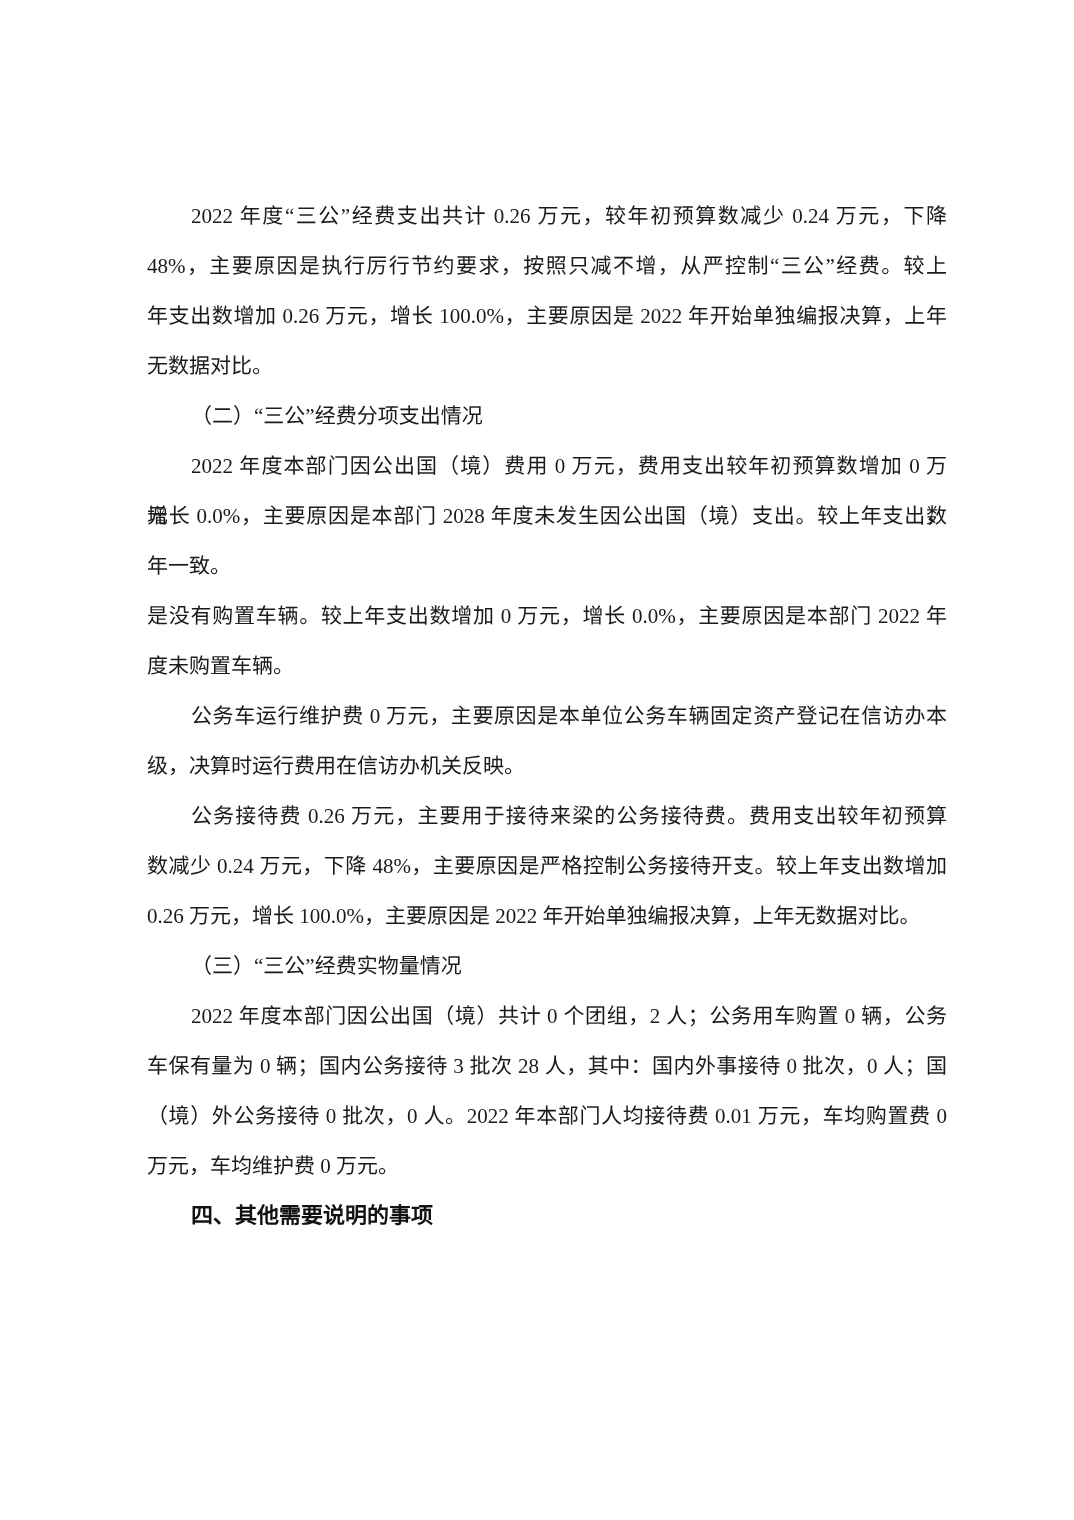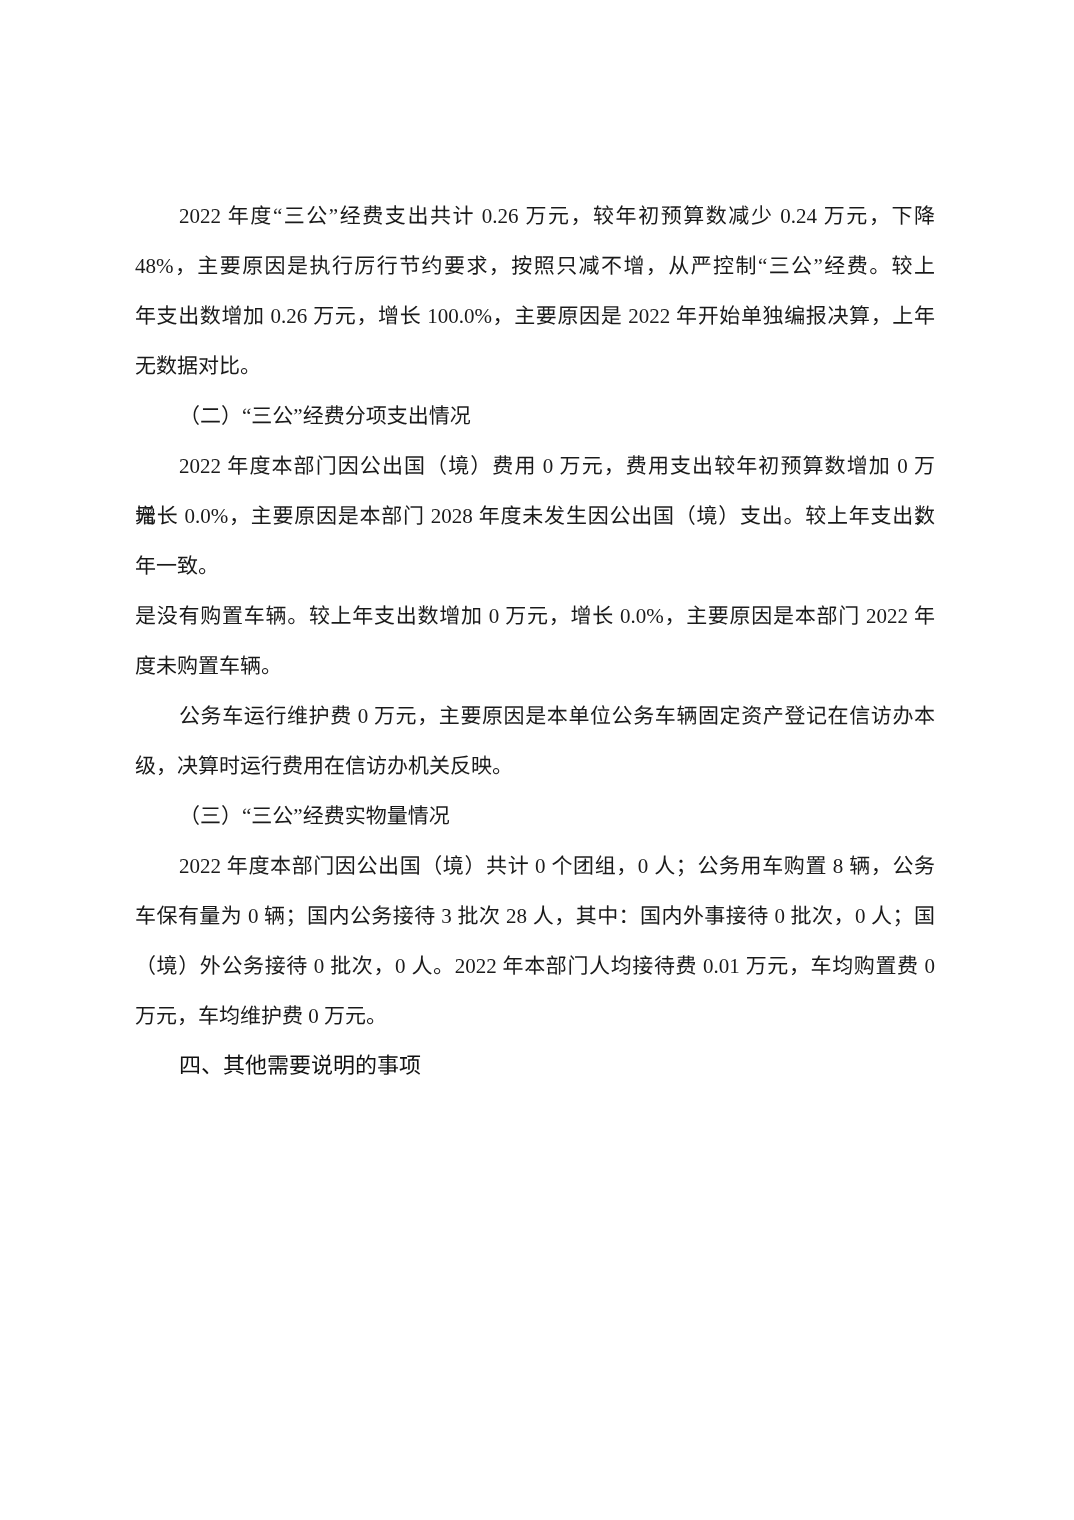--- a/index.html
+++ b/index.html
@@ -11,21 +11,21 @@
     position: relative;
     width: 1074px;
     height: 1520px;
     background: #ffffff;
     overflow: hidden;
     font-family: "Liberation Serif", "DejaVu Serif", serif;
     color: #1a1a1a;
   }
   .text-block {
     position: absolute;
-    left: 135px;
+    left: 147px;
     top: 191px;
     width: 800px;
   }
   .block {
     margin: 0;
     padding: 0;
   }
   .line {
     height: 50px;
     line-height: 50px;
@@ -42,21 +42,21 @@
   .line.final {
     text-align: center;
     text-align-last: left;
   }
   .block.subheading .line {
     text-align: right;
     text-align-last: left;
   }
   .block.heading-bold .line {
     font-family: "Liberation Sans", "DejaVu Sans", sans-serif;
-    font-weight: 400;
+    font-weight: 700;
     font-size: 22px;
     color: #111111;
     text-align: left;
     text-align-last: left;
   }
 </style>
 </head>
 <body>
 
 <div class="page">
@@ -76,25 +76,30 @@
         <div class="line final">年一致。</div>
       </div>
       <div class="block body">
         <div class="line">是没有购置车辆。较上年支出数增加 0 万元，增长 0.0%，主要原因是本部门 2022 年</div>
         <div class="line final">度未购置车辆。</div>
       </div>
       <div class="block body">
         <div class="line first">公务车运行维护费 0 万元，主要原因是本单位公务车辆固定资产登记在信访办本</div>
         <div class="line final">级，决算时运行费用在信访办机关反映。</div>
       </div>
+      <div class="block body">
+        <div class="line first">公务接待费 0.26 万元，主要用于接待来梁的公务接待费。费用支出较年初预算</div>
+        <div class="line">数减少 0.24 万元，下降 48%，主要原因是严格控制公务接待开支。较上年支出数增加</div>
+        <div class="line final">0.26 万元，增长 100.0%，主要原因是 2022 年开始单独编报决算，上年无数据对比。</div>
+      </div>
       <div class="block subheading">
         <div class="line first final">（三）“三公”经费实物量情况</div>
       </div>
       <div class="block body">
-        <div class="line first">2022 年度本部门因公出国（境）共计 0 个团组，0 人；公务用车购置 8 辆，公务</div>
+        <div class="line first">2022 年度本部门因公出国（境）共计 0 个团组，2 人；公务用车购置 0 辆，公务</div>
         <div class="line">车保有量为 0 辆；国内公务接待 3 批次 28 人，其中：国内外事接待 0 批次，0 人；国</div>
         <div class="line">（境）外公务接待 0 批次，0 人。2022 年本部门人均接待费 0.01 万元，车均购置费 0</div>
         <div class="line final">万元，车均维护费 0 万元。</div>
       </div>
       <div class="block heading-bold">
         <div class="line first final">四、其他需要说明的事项</div>
       </div>
     </div>
 </div>
 

